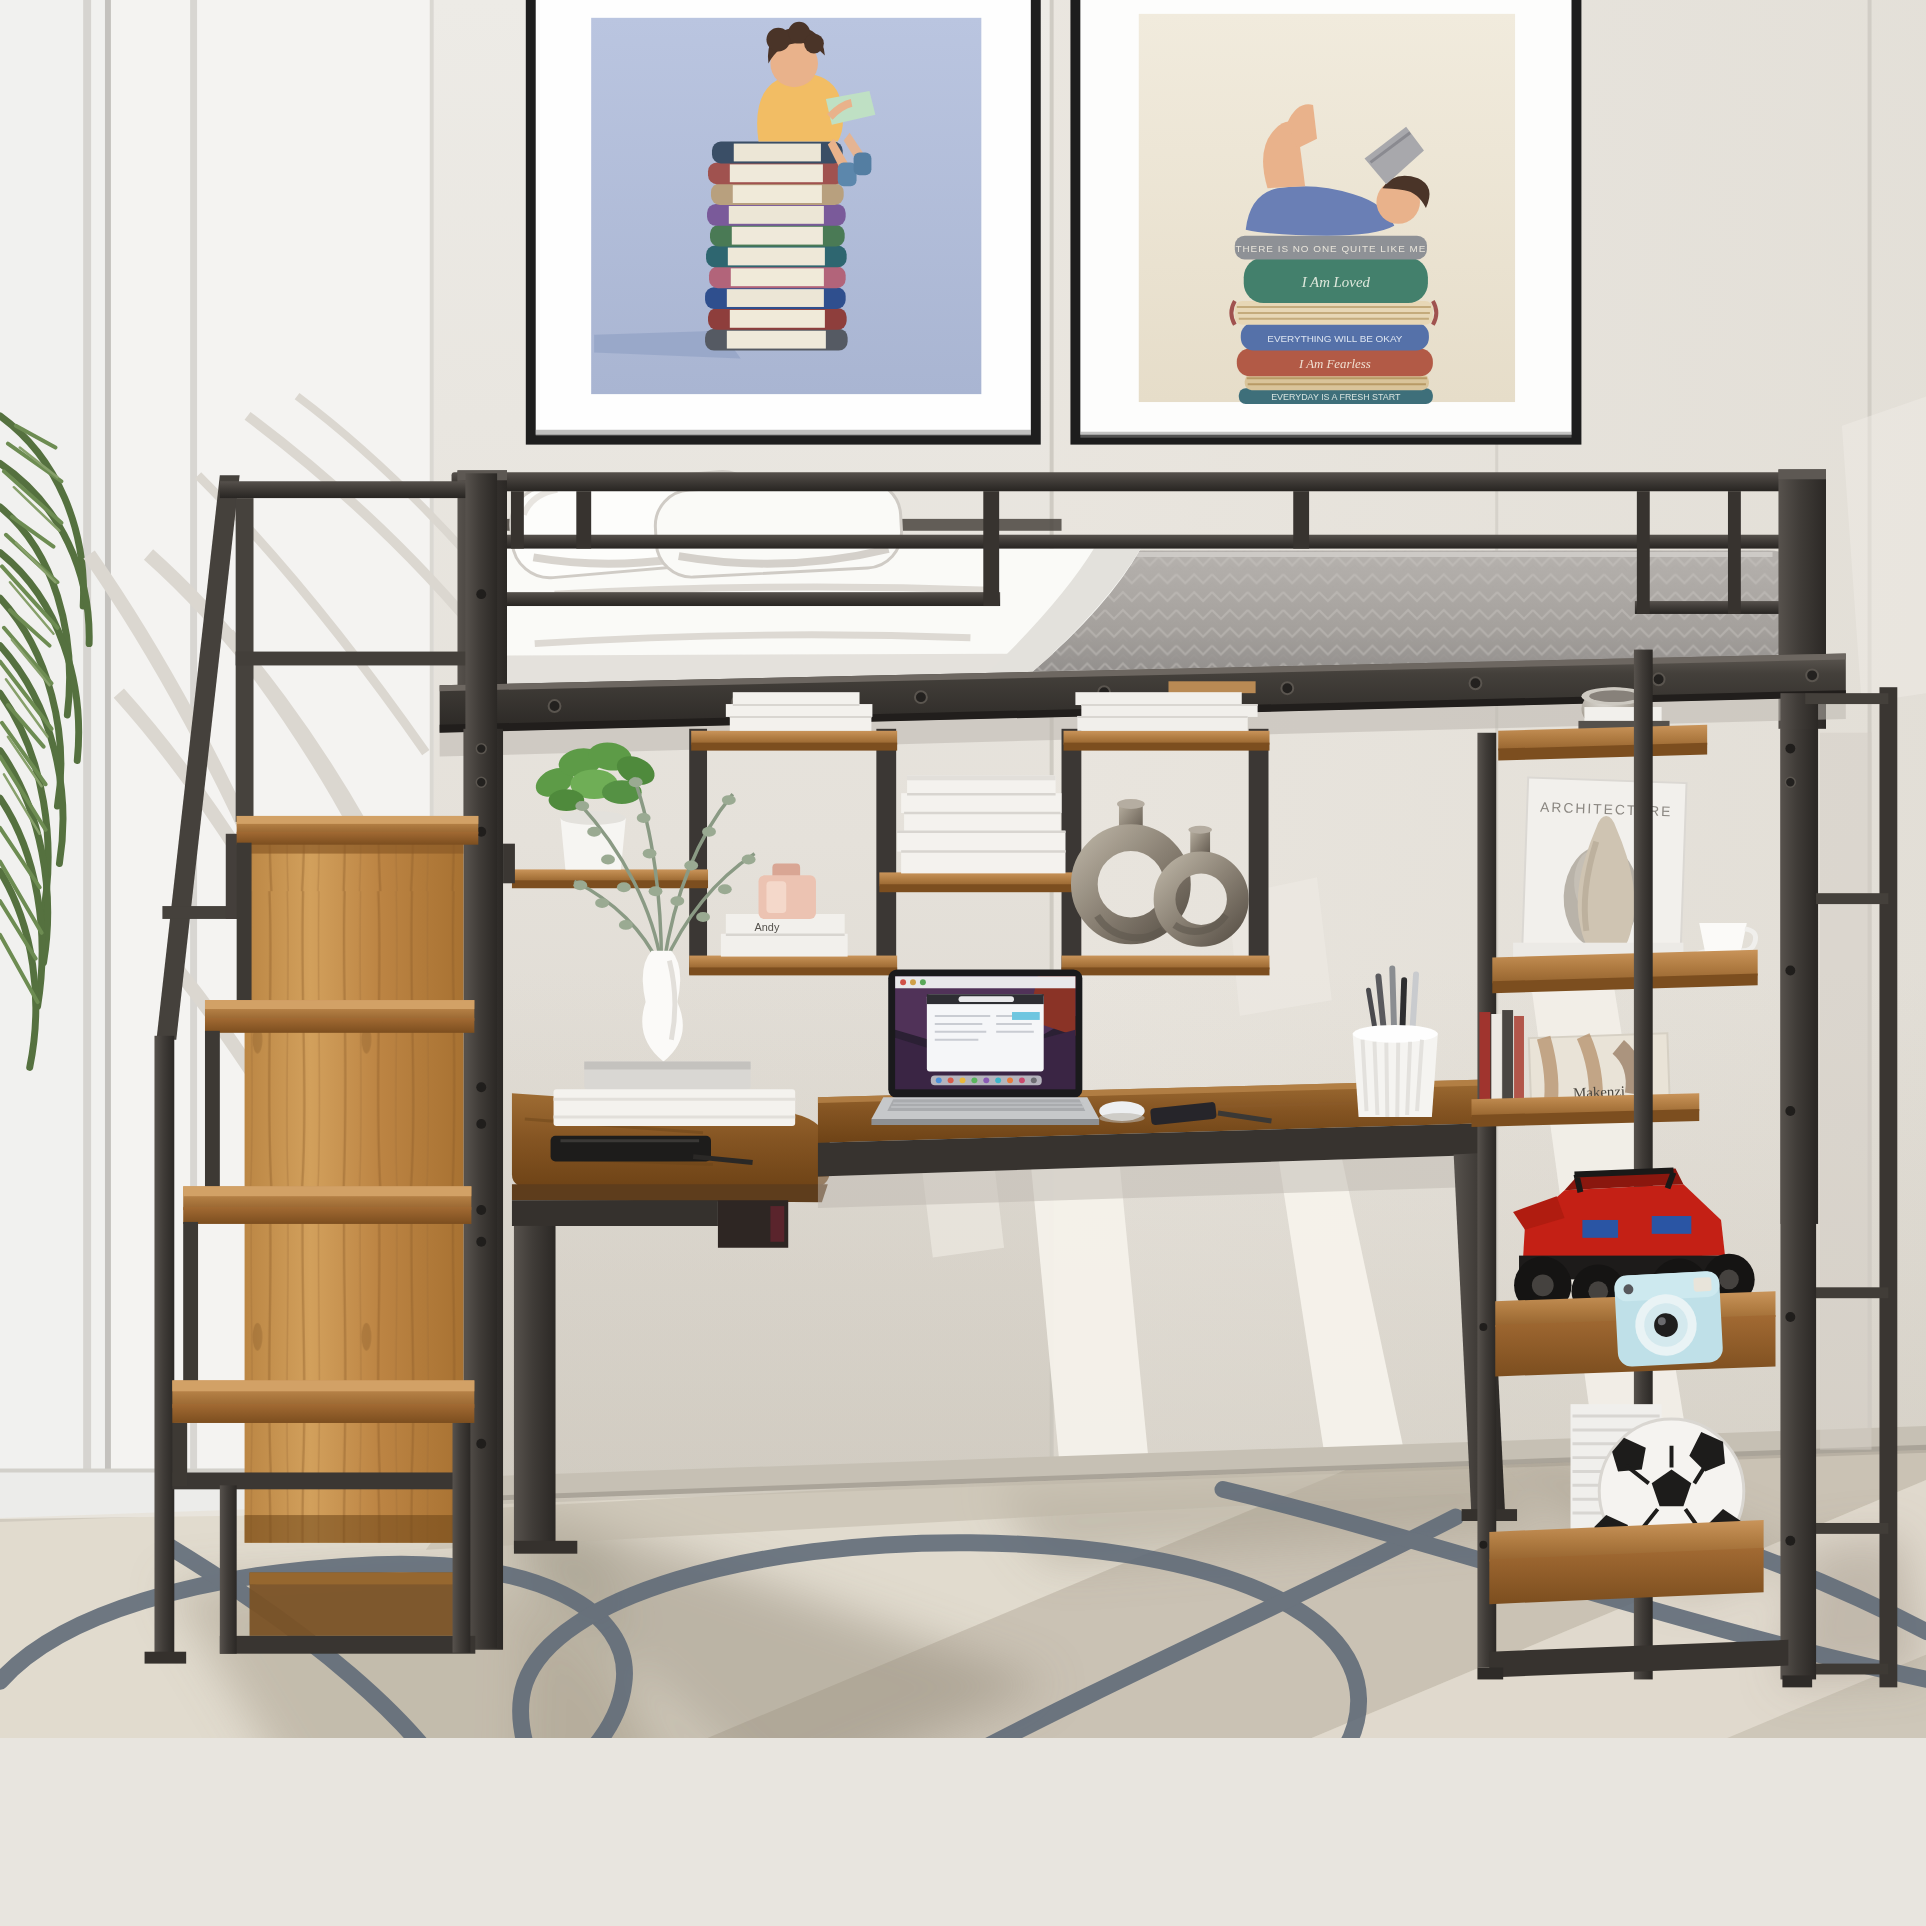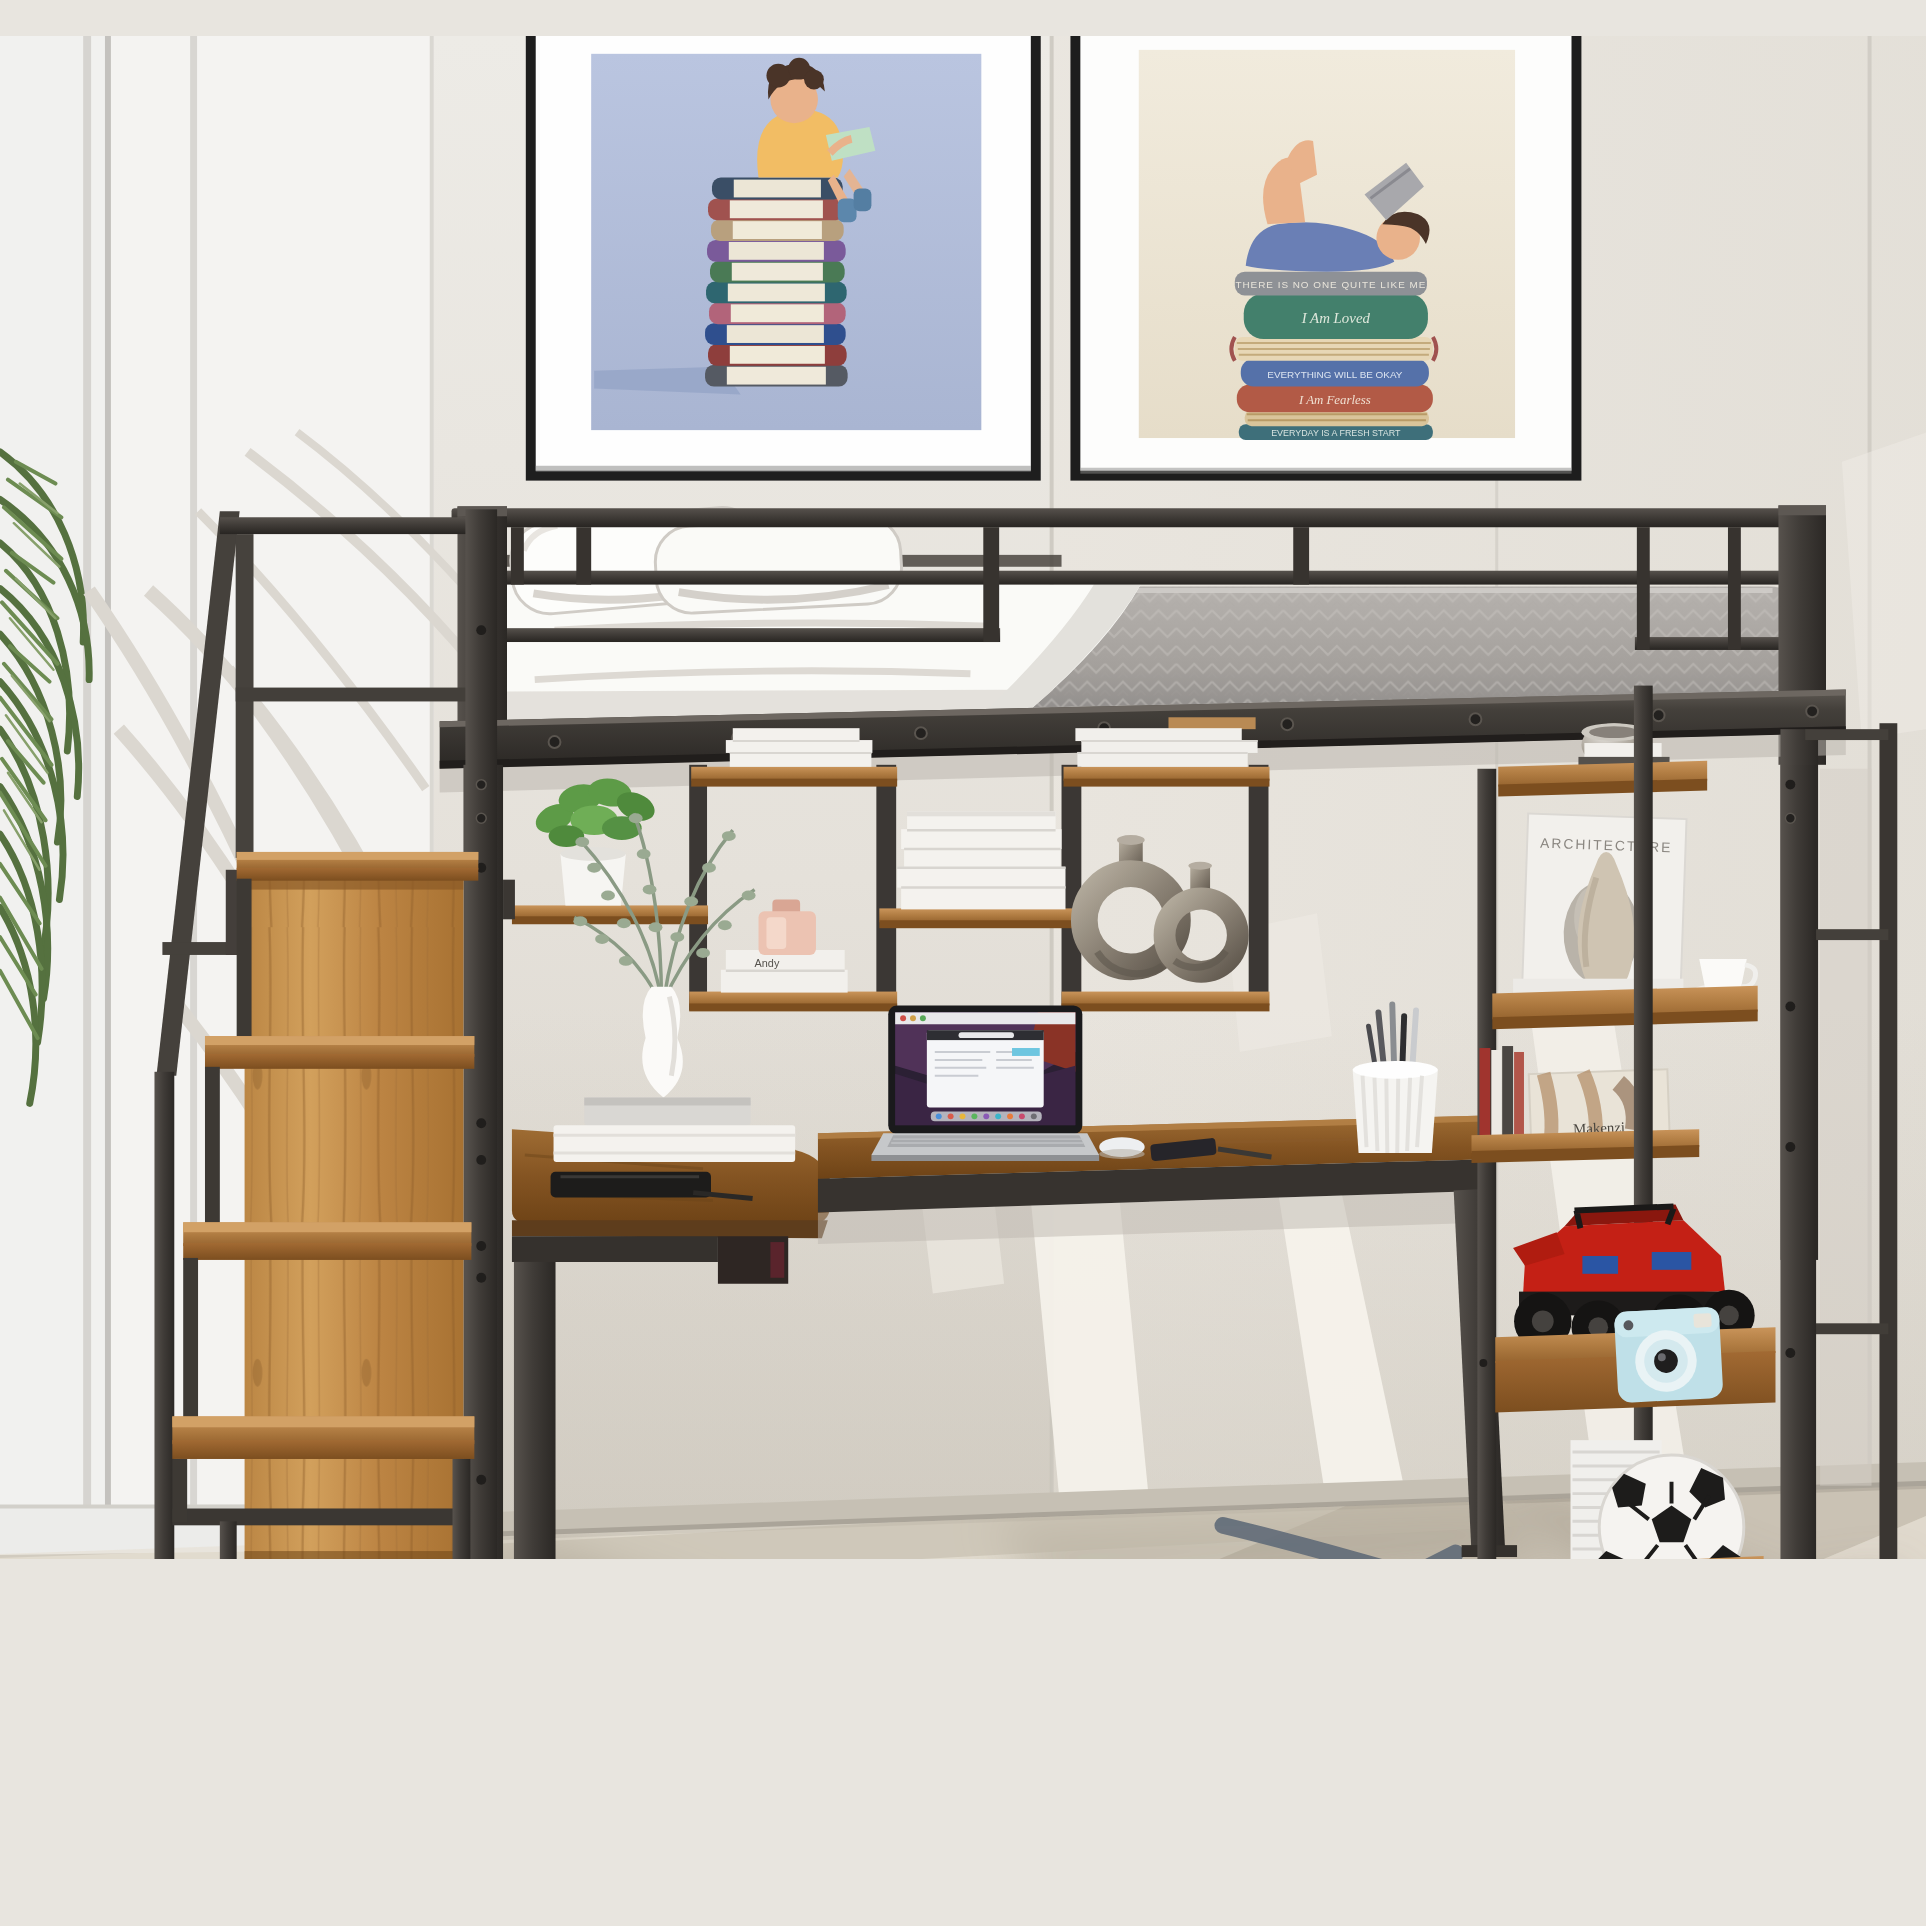--- a/index.html
+++ b/index.html
@@ -1,16 +1,16 @@
 <!DOCTYPE html>
 <html><head>
 <meta charset="utf-8">
 <style>
 html,body{margin:0;padding:0;background:#e8e5df;}
-#scene{width:1927px;height:1523px;position:relative;overflow:hidden;font-family:"Liberation Sans",sans-serif;margin-top:36px;}
+#scene{width:1927px;height:1738px;position:relative;overflow:hidden;font-family:"Liberation Sans",sans-serif;}
 svg{display:block;}
 </style>
 </head>
 <body>
 <div id="scene">
 <svg width="1927" height="1927" viewBox="0 0 1946 1946" xmlns="http://www.w3.org/2000/svg">
 <defs>
 <linearGradient id="gWall" x1="0" y1="0" x2="0" y2="1">
  <stop offset="0" stop-color="#edebe6"></stop>
           <stop offset="0.55" stop-color="#e5e1da"></stop>

